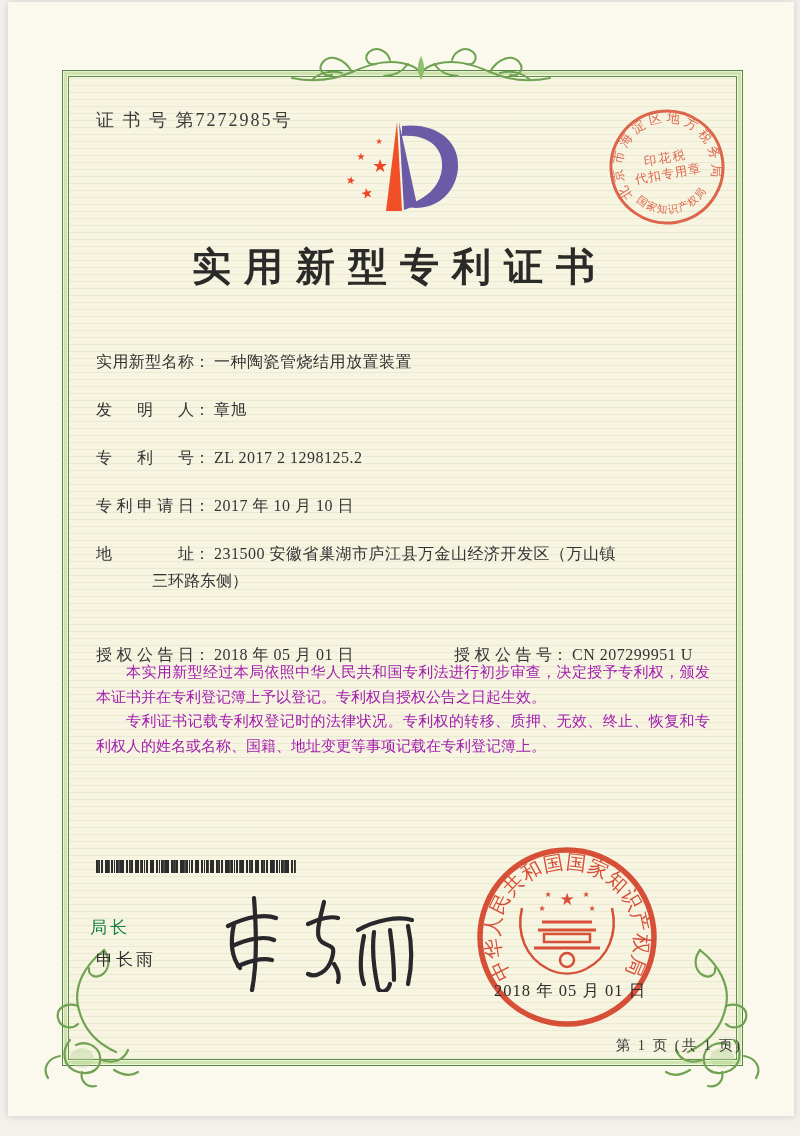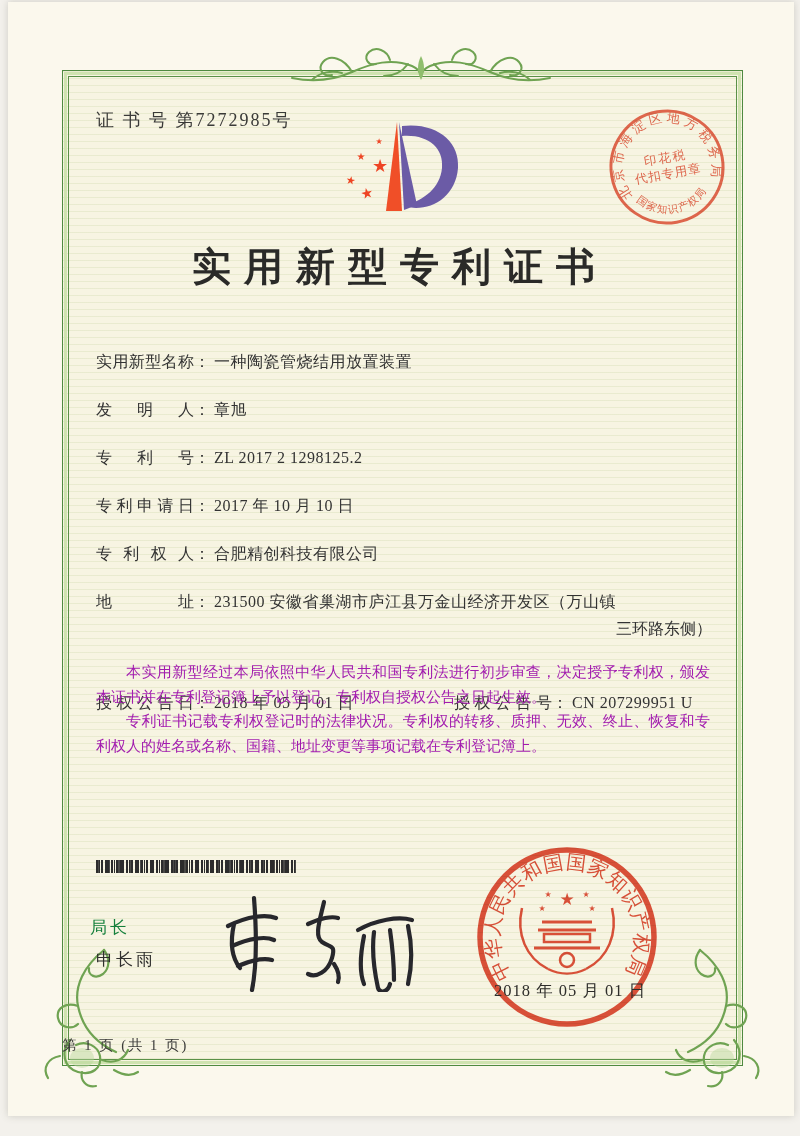--- a/index.html
+++ b/index.html
@@ -31,40 +31,40 @@
     color:#2a2a28;box-sizing:border-box;
   }
   .fields{left:96px;top:348px;width:616px;font-size:16px;color:#333;}
   .frow{line-height:28px;margin-bottom:20px;white-space:nowrap;}
   .flabel{
     display:inline-block;width:98px;vertical-align:top;
     text-align:justify;text-align-last:justify;letter-spacing:0;
   }
   .fcolon{display:inline-block;vertical-align:top;}
   .fvalue{display:inline-block;vertical-align:top;letter-spacing:.5px;}
-  .addr2{display:block;margin-left:36px;line-height:26px;text-align:right;}
+  .addr2{display:block;margin-left:56px;line-height:26px;}
   .grant-group1{display:inline-block;width:358px;}
   .grant-group2{display:inline-block;margin-top:27px;}
   .paras{left:96px;top:660px;width:614px;font-size:15px;line-height:24.5px;
     text-align:justify;color:#a21caf;}
   .paras p{margin:0;text-indent:2em;}
   .barcode{
     left:96px;top:860px;width:200px;height:13px;
     background:
       repeating-linear-gradient(90deg,#2c2c2c 0 2px,rgba(0,0,0,0) 2px 5px),
       repeating-linear-gradient(90deg,#2c2c2c 0 1px,rgba(0,0,0,0) 1px 3px),
       repeating-linear-gradient(90deg,rgba(44,44,44,.85) 0 3px,rgba(0,0,0,0) 3px 11px);
   }
   .issuer-title{left:90px;top:916px;font-size:17px;letter-spacing:3px;color:#15803d;}
   .issuer-name{left:96px;top:948px;font-size:17px;letter-spacing:3px;color:#2f2f2d;}
   .sig{left:212px;top:880px;}
   .seal{left:472px;top:842px;mix-blend-mode:multiply;opacity:.93;}
   .seal-date{left:494px;top:980px;font-size:16.5px;letter-spacing:1px;color:#2e2d2a;z-index:9;}
   .taxstamp{left:604px;top:104px;transform:rotate(-10deg);mix-blend-mode:multiply;opacity:.85;z-index:8;}
-  .footer{left:62px;top:1036px;width:680px;text-align:left;font-size:14.5px;letter-spacing:2px;color:#3a3a38;}
+  .footer{left:62px;top:1036px;width:680px;text-align:right;font-size:14.5px;letter-spacing:2px;color:#3a3a38;}
   .fl-top{left:290px;top:44px;}
   .fl-bl{left:18px;top:948px;}
   .fl-br{left:664px;top:948px;transform:scaleX(-1);}
   svg{display:block;}
   .z2{z-index:2}.z3{z-index:3}.z5{z-index:5}
 </style>
 </head>
 <body>
 
 <div class="page"></div>
@@ -141,24 +141,20 @@
     <span class="flabel">发明人</span><span class="fcolon">：</span>
     <span class="fvalue">章旭</span>
   </div>
   <div class="frow">
     <span class="flabel">专利号</span><span class="fcolon">：</span>
     <span class="fvalue">ZL 2017 2 1298125.2</span>
   </div>
   <div class="frow">
     <span class="flabel">专利申请日</span><span class="fcolon">：</span>
     <span class="fvalue">2017 年 10 月 10 日</span>
-  </div>
-  <div class="frow">
-    <span class="flabel">专利权人</span><span class="fcolon">：</span>
-    <span class="fvalue">合肥精创科技有限公司</span>
   </div>
   <div class="frow" style="white-space:normal">
     <span class="flabel">地址</span><span class="fcolon">：</span>
     <span class="fvalue">231500 安徽省巢湖市庐江县万金山经济开发区（万山镇</span>
     <span class="addr2">三环路东侧）</span>
   </div>
   <div class="frow">
     <span class="grant-group1">
       <span class="flabel">授权公告日</span><span class="fcolon">：</span>
       <span class="fvalue">2018 年 05 月 01 日</span>

